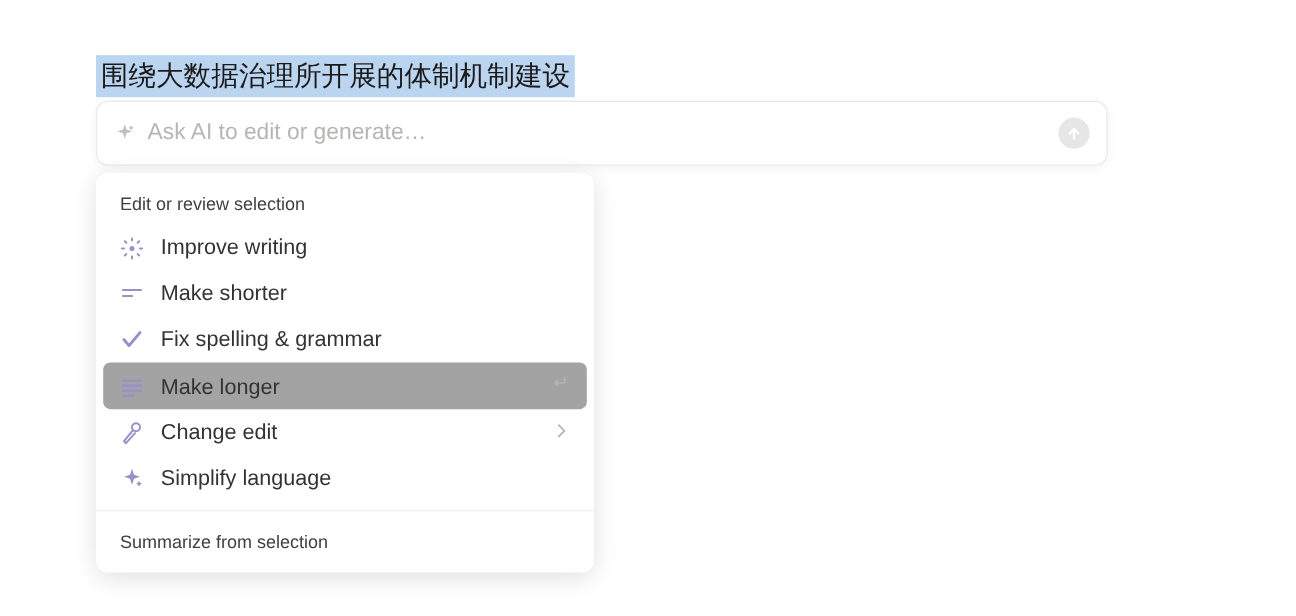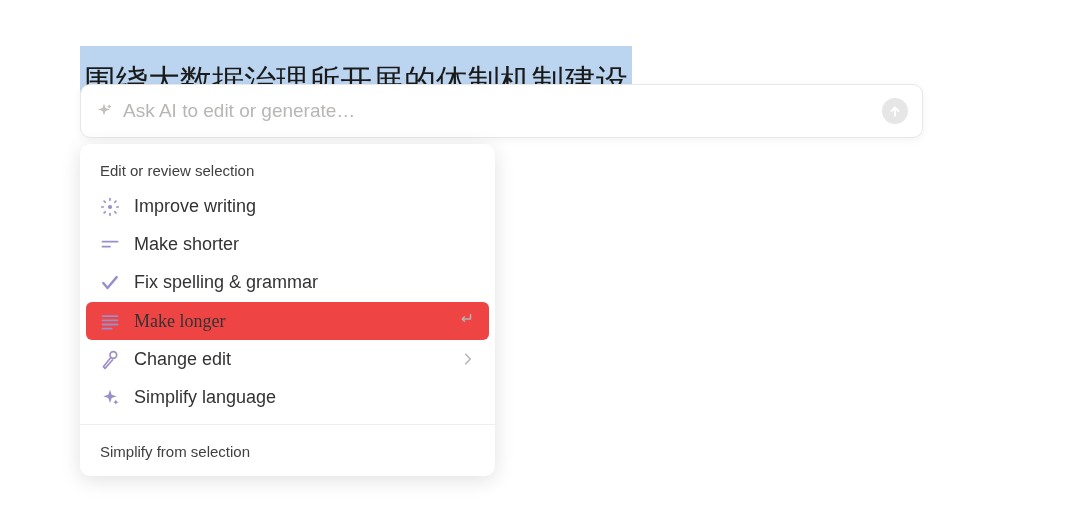--- a/index.html
+++ b/index.html
@@ -13,22 +13,22 @@
       width: 1080px;
       height: 513px;
       position: relative;
     }
     .selected-text {
       position: absolute;
       top: 46px;
       left: 80px;
       background: #bbd4f0;
       color: #1a1a1a;
-      font-size: 32px;
-      padding: 14px 4px;
+      font-size: 23px;
+      padding: 2px 4px;
       font-weight: 400;
     }
     .input-container {
       position: absolute;
       top: 84px;
       left: 80px;
       width: 843px;
       height: 54px;
       background: #ffffff;
       border: 1px solid #e8e8e8;
@@ -83,22 +83,21 @@
     }
     .menu-item {
       display: flex;
       align-items: flex-end;
       padding: 8px 14px;
       border-radius: 6px;
       cursor: pointer;
       margin: 1px 0;
     }
     .menu-item.hovered {
-      background: #ef4444;
-      font-family: Liberation Serif, serif;
+      background: #a3a3a3;
     }
     .menu-icon {
       width: 20px;
       height: 20px;
       margin-right: 14px;
       flex-shrink: 0;
       display: flex;
       align-items: center;
       justify-content: center;
     }
@@ -201,15 +200,15 @@
       <svg viewBox="0 0 24 24" fill="none">
         <path d="M12 2 L14 8 L20 10 L14 12 L12 18 L10 12 L4 10 L10 8 Z" fill="#9a8fc9"></path>
         <path d="M19 14 L20 16 L22 17 L20 18 L19 20 L18 18 L16 17 L18 16 Z" fill="#9a8fc9"></path>
       </svg>
     </span>
     <span class="menu-label">Simplify language</span>
   </div>
 
   <div class="divider"></div>
 
-  <div class="section-label">Simplify from selection</div>
+  <div class="section-label">Summarize from selection</div>
 
 </div>
 
 </body></html>

